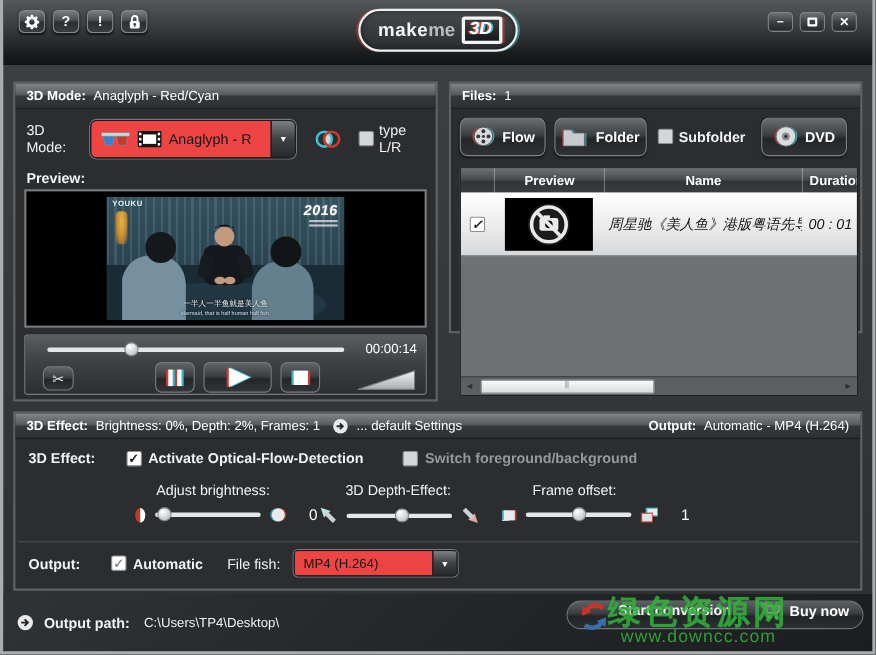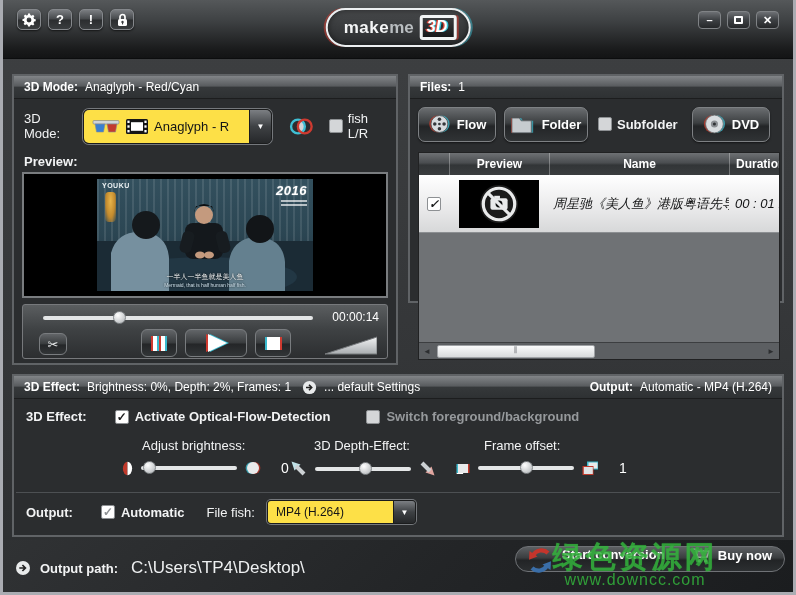--- a/index.html
+++ b/index.html
@@ -51,21 +51,21 @@
   .btn-dark { display:flex; align-items:center; justify-content:center; gap:7px;
     border-radius:7px; border:1px solid #7e8184; color:#fff; font-size:13px; font-weight:bold;
     background:linear-gradient(180deg,#6a6d70 0%,#3c3f41 45%,#232527 55%,#303335 100%);
     box-shadow:0 1px 2px rgba(0,0,0,.55); }
   .track { position:relative; height:4px; border-radius:2px; background:#e4e6e7; }
   .thumb { position:absolute; top:-5px; width:13px; height:13px; border-radius:50%;
     background:radial-gradient(circle at 35% 30%,#ffffff,#c6c9cb 70%,#9a9ea1);
     border:1px solid #84888b; }
   .combo { display:flex; align-items:stretch; border-radius:6px; overflow:hidden;
     border:1px solid #1b1c1d; box-shadow:0 0 0 1px #75787c; }
-  .combo-field { background:#fde047; display:flex; align-items:center; gap:6px; padding:0 8px;
+  .combo-field { background:#ef4444; display:flex; align-items:center; gap:6px; padding:0 8px;
     color:#141516; font-size:13px; }
   .combo-arrow { width:24px; display:grid; place-items:center; color:#fff;
     background:linear-gradient(180deg,#7c7f83 0%,#3e4144 50%,#26282a 100%);
     border-left:1px solid #1b1c1d; }
   .combo-arrow::after { content:"▼"; font-size:8px; }
 
   
   .mode-panel { left:9px; top:74px; width:386px; height:291px; }
   .mode-row { position:absolute; left:0; top:30px; width:100%; height:40px;
     display:flex; align-items:center; gap:8px; padding:0 10px; }
@@ -164,21 +164,21 @@
   .auto-w span { font-weight:bold; }
   .ftype-lbl { margin-left:22px; }
   .ftype-combo { height:24px; margin-left:12px; border-radius:4px; }
   .ftype-combo .combo-field { width:125px; font-size:12px; }
   .ftype-combo .combo-arrow { width:22px; }
 
   
   .bottombar { position:absolute; left:0; top:540px; width:790px; height:52px;
     background:linear-gradient(135deg,#303234 0%,#232527 55%,#1b1d1f 100%); }
   .opath { position:absolute; left:12px; top:18px; display:flex; align-items:center; gap:9px; }
-  .opath .val { color:#eef0f1; font-size:17px; margin-left:4px; }
+  .opath .val { color:#eef0f1; font-size:12px; margin-left:4px; }
   .action-group { position:absolute; right:8px; top:6px; width:270px; height:26px; border-radius:19px;
     border:1px solid #6f7276; display:flex; align-items:flex-start; padding:0 12px 0 10px; gap:8px;
     background:linear-gradient(180deg,#5d6063 0%,#3a3d3f 45%,#222426 55%,#2c2f31 100%); }
   .action-label { color:#fff; font-size:13px; font-weight:bold; white-space:nowrap; }
   .buy-wrap { margin-left:auto; display:flex; align-items:center; gap:6px; }
   .watermark { position:absolute; right:2px; top:0; width:312px; text-align:center;
     pointer-events:none; z-index:6; color:#33b43c; opacity:.85; }
   .wm1 { font-size:30px; font-weight:bold; letter-spacing:3px; line-height:1.1;
     text-shadow:0 0 1px #2e9c36; }
   .wm2 { font-size:16px; letter-spacing:1px; margin-top:-2px; }
@@ -256,21 +256,21 @@
         </div>
         <div class="combo-arrow"></div>
       </div>
       <svg width="30" height="19" viewBox="0 0 30 19" style="margin-left:8px;">
         <ellipse cx="14.5" cy="9.5" rx="4" ry="7" fill="rgba(255,255,255,.8)"></ellipse>
         <circle cx="11" cy="9.5" r="7.6" fill="none" stroke="#3fbfd4" stroke-width="2.6"></circle>
         <circle cx="18.5" cy="9.5" r="7.6" fill="none" stroke="#cf3a30" stroke-width="2.6"></circle>
       </svg>
       <div class="flip-wrap">
         <span class="chk"></span>
-        <span class="lbl">fish L/R</span>
+        <span class="lbl">type L/R</span>
       </div>
     </div>
     <div class="preview-lbl lbl">Preview:</div>
     <div class="video-box">
       <div class="video-frame">
         <div class="blinds"></div>
         <svg class="vf-svg" width="216" height="112" viewBox="0 0 216 112">
           <rect x="0" y="62" width="216" height="50" fill="#1b2b35"></rect>
           <ellipse cx="108" cy="98" rx="92" ry="20" fill="#223744"></ellipse>
           <rect x="88" y="44" width="38" height="36" rx="8" fill="#14181c"></rect>

